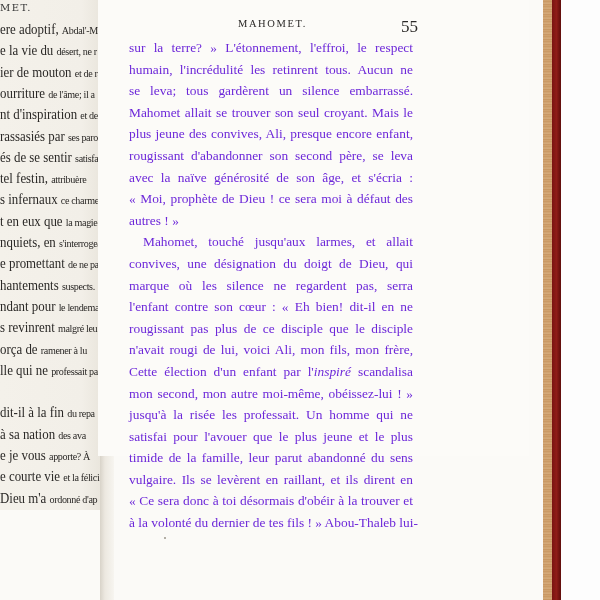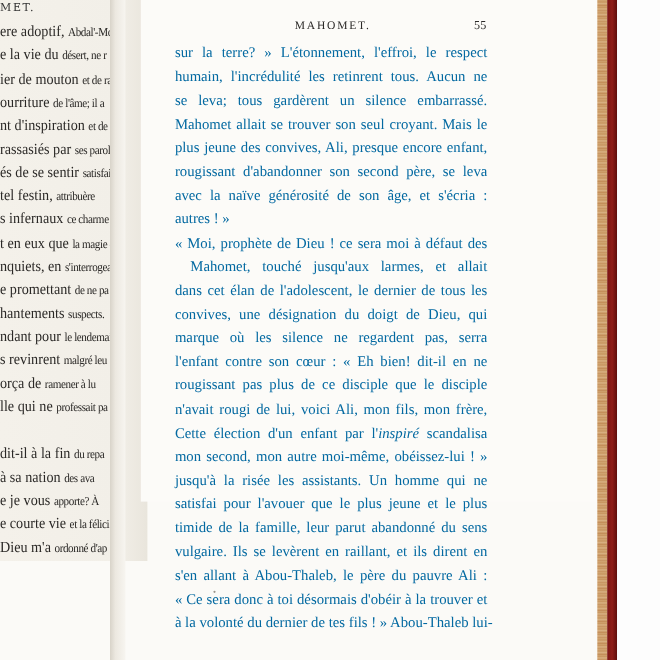--- a/index.html
+++ b/index.html
@@ -19,21 +19,20 @@
     }
     
     .left-page {
       position: absolute;
       left: 0;
       top: 0;
       width: 102px;
       height: 510px;
       background: linear-gradient(to right, #f4f1ea 0%, #f2efe8 80%, #e9e5dc 100%);
       overflow: hidden;
-      padding-left: 32px;
     }
     .left-header {
       position: absolute;
       left: 0;
       top: 2px;
       font-family: "DejaVu Serif", serif;
       font-size: 10px;
       letter-spacing: 1.5px;
       color: #333;
       white-space: nowrap;
@@ -57,21 +56,21 @@
       position: absolute;
       left: 100px;
       top: 0;
       width: 14px;
       height: 600px;
       background: linear-gradient(to right, #d8d3c9 0%, #ece8e0 35%, #f7f5f0 100%);
     }
     
     .right-page {
       position: absolute;
-      left: 128px;
+      left: 98px;
       top: 0;
       width: 431px;
       height: 456px;
       background: #fcfbf8;
       text-decoration: underline;
     }
     .running-head {
       position: absolute;
       top: 18px;
       left: 0;
@@ -85,36 +84,36 @@
       font-family: "Liberation Serif", serif;
       font-size: 10.5px;
       letter-spacing: 1.6px;
       color: #2b2927;
     }
     .page-number {
       position: absolute;
       left: 303px;
       top: -1px;
       font-family: "Liberation Serif", serif;
-      font-size: 11px;
+      font-size: 17px;
       color: #2b2927;
     }
     .text-block {
       position: absolute;
       left: 31px;
       top: 37px;
       width: 284px;
     }
     .line {
       display: block;
       height: 21.6px;
       line-height: 21.6px;
       font-family: "Liberation Serif", serif;
       font-size: 13.4px;
-      color: #0369a1;
+      color: #6d28d9;
       text-align: justify;
       text-align-last: justify;
       white-space: nowrap;
     }
     .line.last {
       text-align-last: left;
     }
     .line.indent {
       padding-left: 14px;
     }
@@ -199,36 +198,34 @@
       <span class="page-number">55</span>
     </div>
     <div class="text-block" id="right-lines">
         <div class="line"><span>sur la terre? » L'étonnement, l'effroi, le respect</span></div>
         <div class="line"><span>humain, l'incrédulité les retinrent tous. Aucun ne</span></div>
         <div class="line"><span>se leva; tous gardèrent un silence embarrassé.</span></div>
         <div class="line"><span>Mahomet allait se trouver son seul croyant. Mais le</span></div>
         <div class="line"><span>plus jeune des convives, Ali, presque encore enfant,</span></div>
         <div class="line"><span>rougissant d'abandonner son second père, se leva</span></div>
         <div class="line"><span>avec la naïve générosité de son âge, et s'écria :</span></div>
+        <div class="line"><span>« Moi, prophète de Dieu ! ce sera moi à défaut des</span></div>
         <div class="line last"><span>autres ! »</span></div>
-        <div class="line"><span>« Moi, prophète de Dieu ! ce sera moi à défaut des</span></div>
         <div class="line indent"><span>Mahomet, touché jusqu'aux larmes, et allait</span></div>
-        <div class="line"><span>dans cet élan de l'adolescent, le dernier de tous les</span></div>
         <div class="line"><span>convives, une désignation du doigt de Dieu, qui</span></div>
         <div class="line"><span>marque où les silence ne regardent pas, serra</span></div>
         <div class="line"><span>l'enfant contre son cœur : « Eh bien! dit-il en ne</span></div>
         <div class="line"><span>rougissant pas plus de ce disciple que le disciple</span></div>
         <div class="line"><span>n'avait rougi de lui, voici Ali, mon fils, mon frère,</span></div>
         <div class="line"><span>Cette élection d'un enfant par l'</span><em>inspiré</em><span> scandalisa</span></div>
         <div class="line"><span>mon second, mon autre moi-même, obéissez-lui ! »</span></div>
-        <div class="line"><span>jusqu'à la risée les assistants. Un homme qui ne</span></div>
+        <div class="line"><span>jusqu'à la risée les professait. Un homme qui ne</span></div>
         <div class="line"><span>satisfai pour l'avouer que le plus jeune et le plus</span></div>
         <div class="line"><span>timide de la famille, leur parut abandonné du sens</span></div>
         <div class="line"><span>vulgaire. Ils se levèrent en raillant, et ils dirent en</span></div>
-        <div class="line"><span>s'en allant à Abou-Thaleb, le père du pauvre Ali :</span></div>
         <div class="line"><span>« Ce sera donc à toi désormais d'obéir à la trouver et</span></div>
         <div class="line"><span>à la volonté du dernier de tes fils ! » Abou-Thaleb lui-</span></div>
       </div>
     <span class="speck" style="left:66px; top:537px;"></span>
   </div>
 
   <div class="page-edge"></div>
   <div class="cover-edge"></div>
   <div class="backdrop"></div>
 </div>

